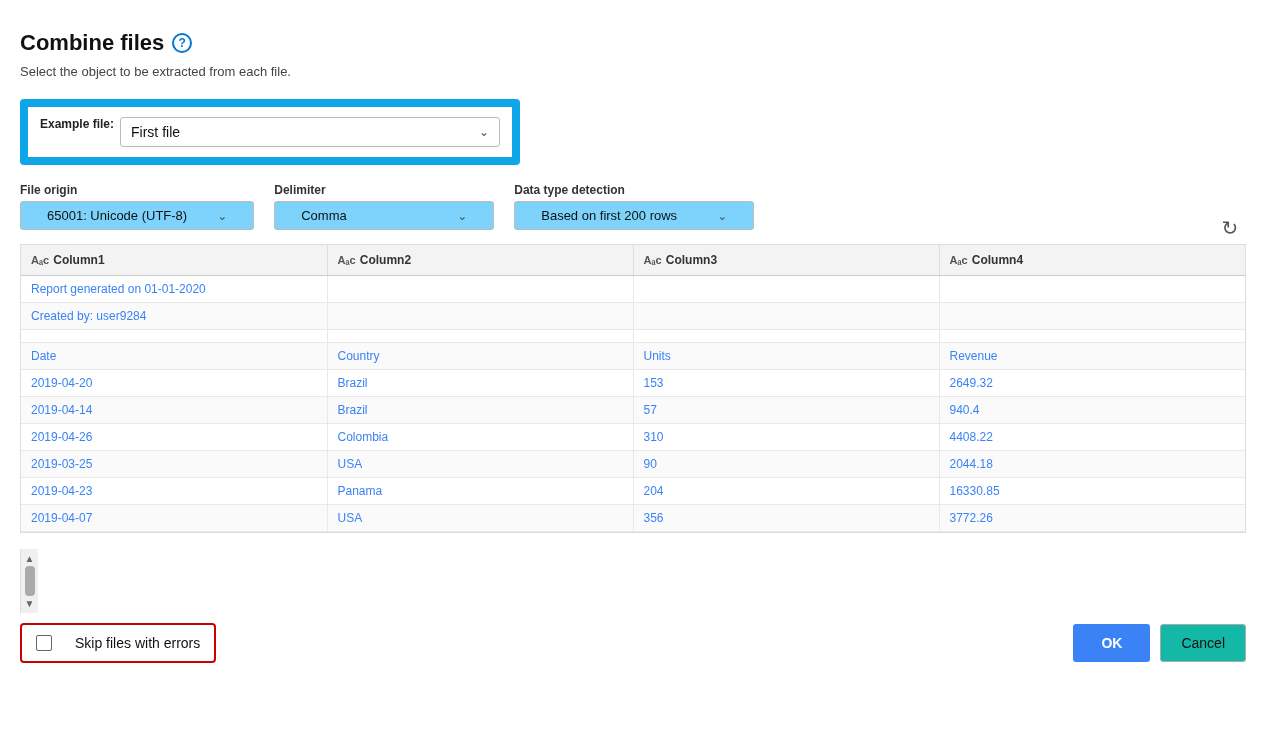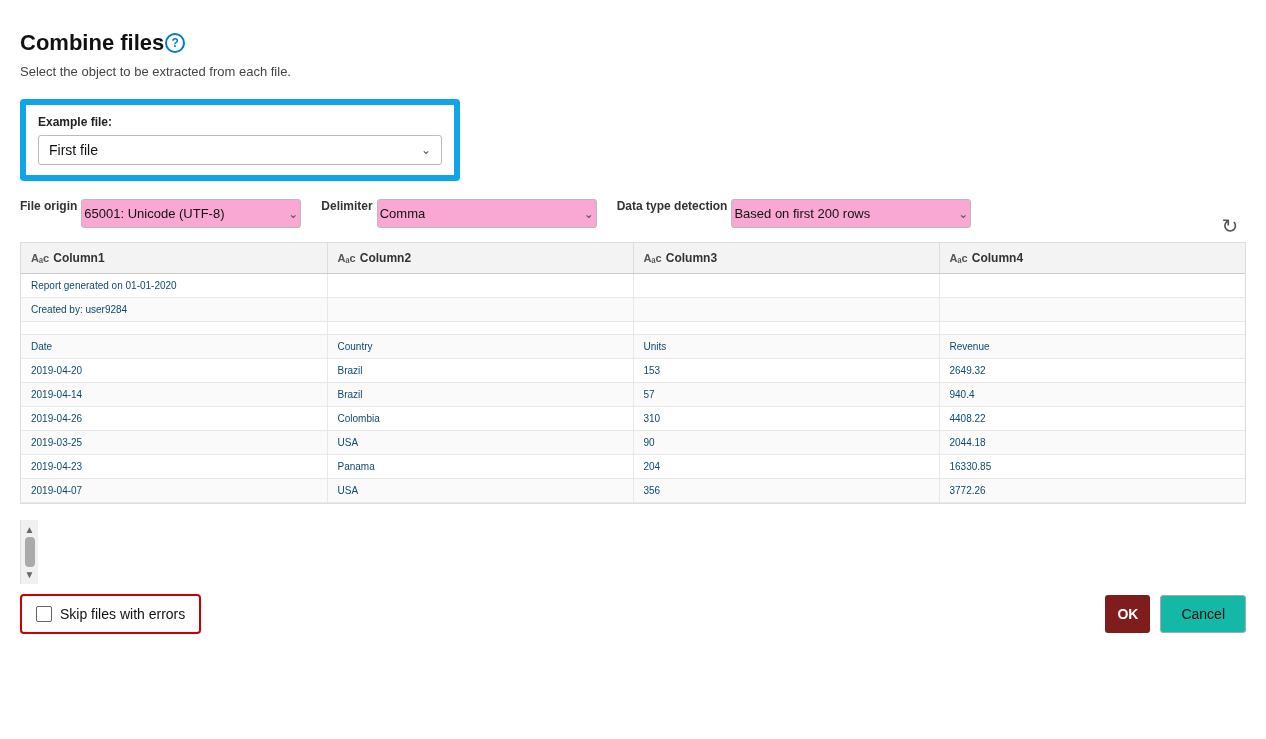--- a/index.html
+++ b/index.html
@@ -9,21 +9,21 @@
       background: #fff;
       color: #333;
       width: 1266px;
       min-height: 739px;
       padding: 30px 20px 20px 20px;
     }
 
     .title-row {
       display: flex;
       align-items: center;
-      gap: 1px;
+      gap: 8px;
       margin-bottom: 8px;
     }
 
     .title {
       font-size: 22px;
       font-weight: 600;
       color: #111;
     }
 
     .help-icon {
@@ -40,25 +40,25 @@
       cursor: pointer;
     }
 
     .subtitle {
       font-size: 13px;
       color: #444;
       margin-bottom: 20px;
     }
 
     .example-file-section {
-      border: 6px solid #0ea5e9;
+      border: 8px solid #0ea5e9;
       border-radius: 4px;
       padding: 10px 12px;
       display: inline-flex;
-      flex-direction: column;
+      flex-direction: row;
       gap: 6px;
       margin-bottom: 18px;
       min-width: 440px;
     }
 
     .example-file-label {
       font-size: 12px;
       font-weight: 600;
       color: #222;
     }
@@ -79,37 +79,38 @@
 
     .controls-row {
       display: flex;
       align-items: flex-end;
       gap: 20px;
       margin-bottom: 14px;
     }
 
     .control-group {
       display: flex;
+      flex-direction: column;
       gap: 4px;
     }
 
     .control-label {
       font-size: 12px;
       font-weight: 600;
       color: #333;
     }
 
     .control-select {
       display: flex;
       align-items: center;
       justify-content: space-between;
       border: 1px solid #bbb;
       border-radius: 3px;
-      padding: 6px 2px;
-      background: #f9a8d4;
+      padding: 6px 26px;
+      background: #7dd3fc;
       cursor: pointer;
       font-size: 13px;
       color: #111;
       gap: 30px;
     }
 
     .control-select.wide { min-width: 220px; }
     .control-select.medium { min-width: 220px; }
     .control-select.dtd { min-width: 240px; gap: 24px; }
 
@@ -180,22 +181,22 @@
 
     tbody tr {
       border-bottom: 1px solid #e8e8e8;
     }
 
     tbody tr:nth-child(even) { background: #fafafa; }
     tbody tr:nth-child(odd) { background: #fff; }
 
     tbody td {
       padding: 6px 10px;
-      font-size: 10px;
-      color: #0c4a6e;
+      font-size: 12px;
+      color: #3b82f6;
       border-right: 1px solid #e8e8e8;
       overflow: hidden;
       text-overflow: ellipsis;
       white-space: nowrap;
     }
 
     tbody td:last-child { border-right: none; }
 
     .table-with-scroll {
       display: flex;
@@ -233,21 +234,21 @@
     .bottom-area {
       display: flex;
       align-items: center;
       justify-content: space-between;
       margin-top: 10px;
     }
 
     .skip-files-section {
       display: flex;
       align-items: flex-start;
-      gap: 8px;
+      gap: 23px;
       border: 2px solid #c00;
       border-radius: 4px;
       padding: 10px 14px;
     }
 
     .checkbox {
       width: 16px;
       height: 16px;
       border: 1.5px solid #666;
       background: #fff;
@@ -259,25 +260,25 @@
       font-size: 14px;
       color: #111;
     }
 
     .action-buttons {
       display: flex;
       gap: 10px;
     }
 
     .btn-ok {
-      background: #7f1d1d;
+      background: #3b82f6;
       color: #fff;
       border: none;
       border-radius: 3px;
-      padding: 10px 12px;
+      padding: 10px 28px;
       font-size: 14px;
       font-weight: 600;
       cursor: pointer;
     }
 
     .btn-cancel {
       background: #14b8a6;
       color: #111;
       border: 1px solid #aaa;
       border-radius: 3px;

